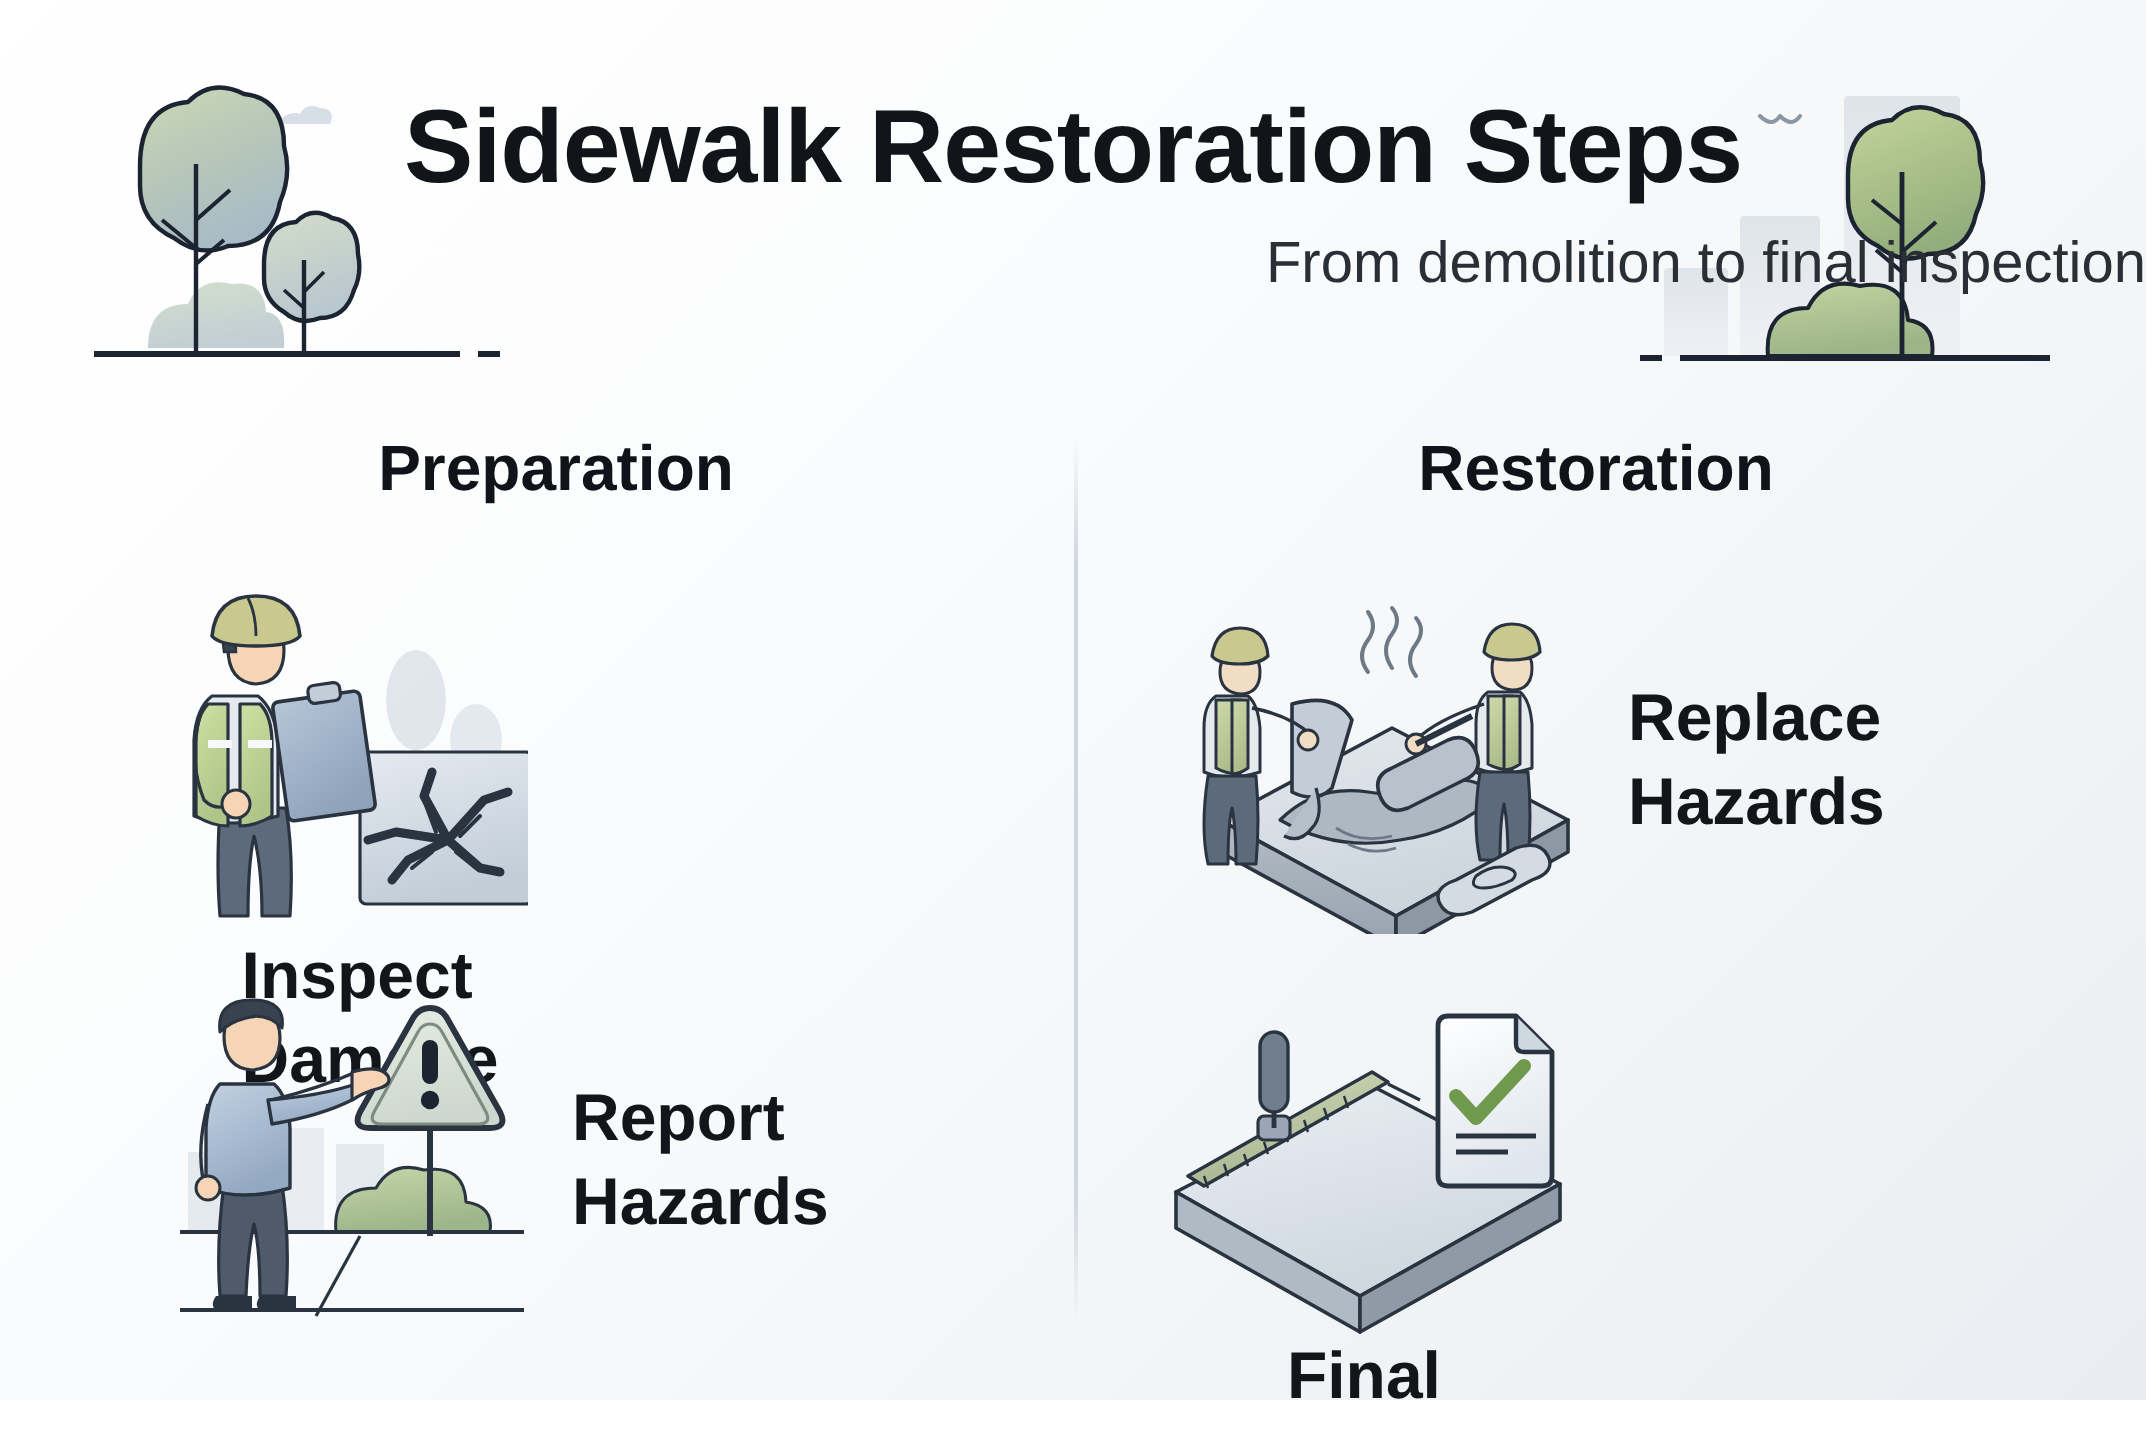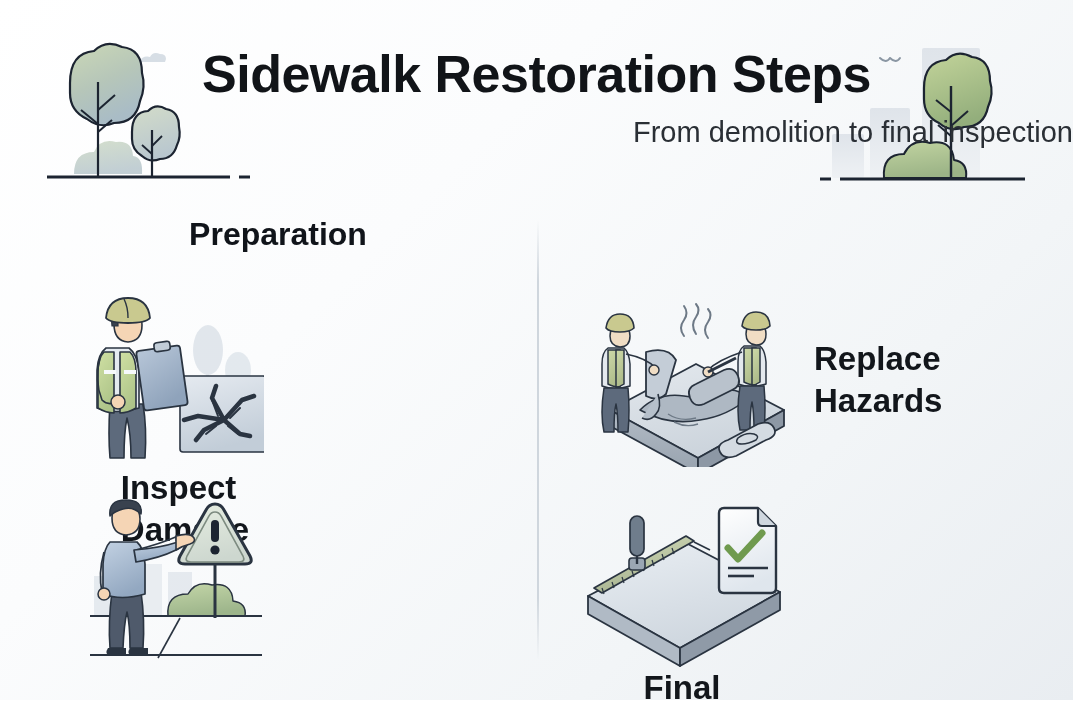--- a/index.html
+++ b/index.html
@@ -191,20 +191,21 @@
 
       <line x1="8" y1="165" x2="19" y2="165" stroke="#1c2431" stroke-width="3"></line>
       <line x1="28" y1="165" x2="213" y2="165" stroke="#1c2431" stroke-width="3"></line>
     </svg>
 
     <div class="title">Sidewalk Restoration Steps</div>
     <div class="subtitle">From demolition to final inspection</div>
   </div>
 
   <div class="col-head left">Preparation</div>
+  <div class="col-head right">Restoration</div>
 
   <div class="divider"></div>
 
   <div class="step step-1">
     <svg class="art" viewBox="0 0 180 175">
       <defs>
         <linearGradient id="s1slab" x1="0" y1="0" x2="0.3" y2="1">
           <stop offset="0%" stop-color="#e5eaf0"></stop>
           <stop offset="100%" stop-color="#c2cdd8"></stop>
         </linearGradient>
@@ -314,20 +315,22 @@
         <path d="M52 70 q24 -4 40 -12 q8 -4 2 -8 q-18 6 -44 8 z" fill="url(#s2shirt)" stroke="#2a3441" stroke-width="1.7" stroke-linejoin="round"></path>
         <path d="M92 44 q14 -4 18 2 q2 4 -4 6 q-8 2 -14 6 z" fill="#f5d5b5" stroke="#2a3441" stroke-width="1.6" stroke-linejoin="round"></path>
 
         <path d="M20 60 q-6 22 -2 40" fill="none" stroke="#2a3441" stroke-width="1.7"></path>
         <circle cx="20" cy="102" r="6" fill="#f5d5b5" stroke="#2a3441" stroke-width="1.5"></circle>
 
         <path d="M28 26 q0 -13 14 -13 q14 0 14 14 q0 15 -14 16 q-14 -1 -14 -17 z" fill="#f5d5b5" stroke="#2a3441" stroke-width="1.6"></path>
         <path d="M26 24 q-2 -16 16 -16 q17 0 15 14 q-8 -8 -18 -5 q-8 2 -13 7 z" fill="#39424f" stroke="#2a3441" stroke-width="1.5" stroke-linejoin="round"></path>
       </g>
     </svg>
+    <div class="label">Report
+Hazards</div>
   </div>
 
   <div class="step step-3">
     <svg class="art" viewBox="0 0 200 175">
       <defs>
         <linearGradient id="s3top" x1="0" y1="0" x2="0.4" y2="1">
           <stop offset="0%" stop-color="#e4e9ee"></stop>
           <stop offset="100%" stop-color="#ccd4dc"></stop>
         </linearGradient>
         <linearGradient id="s3side" x1="0" y1="0" x2="0" y2="1">

